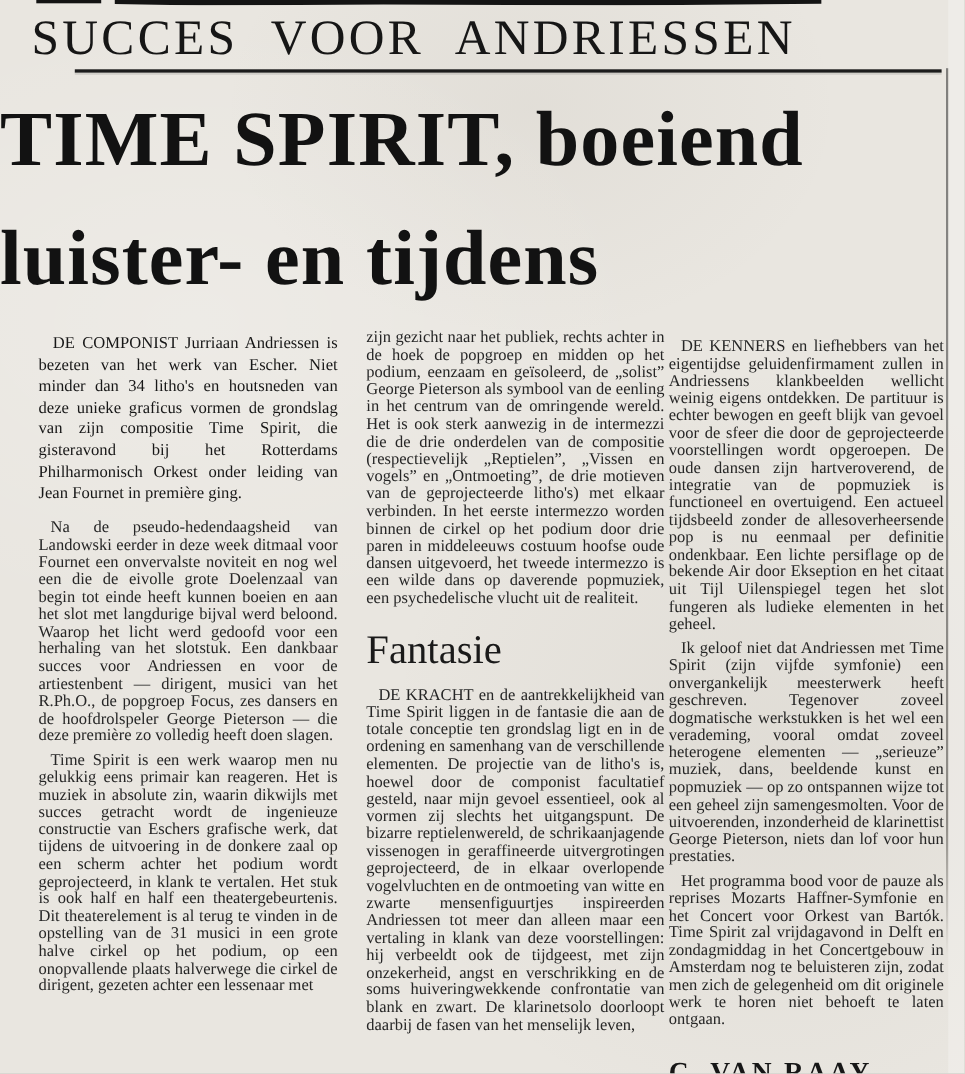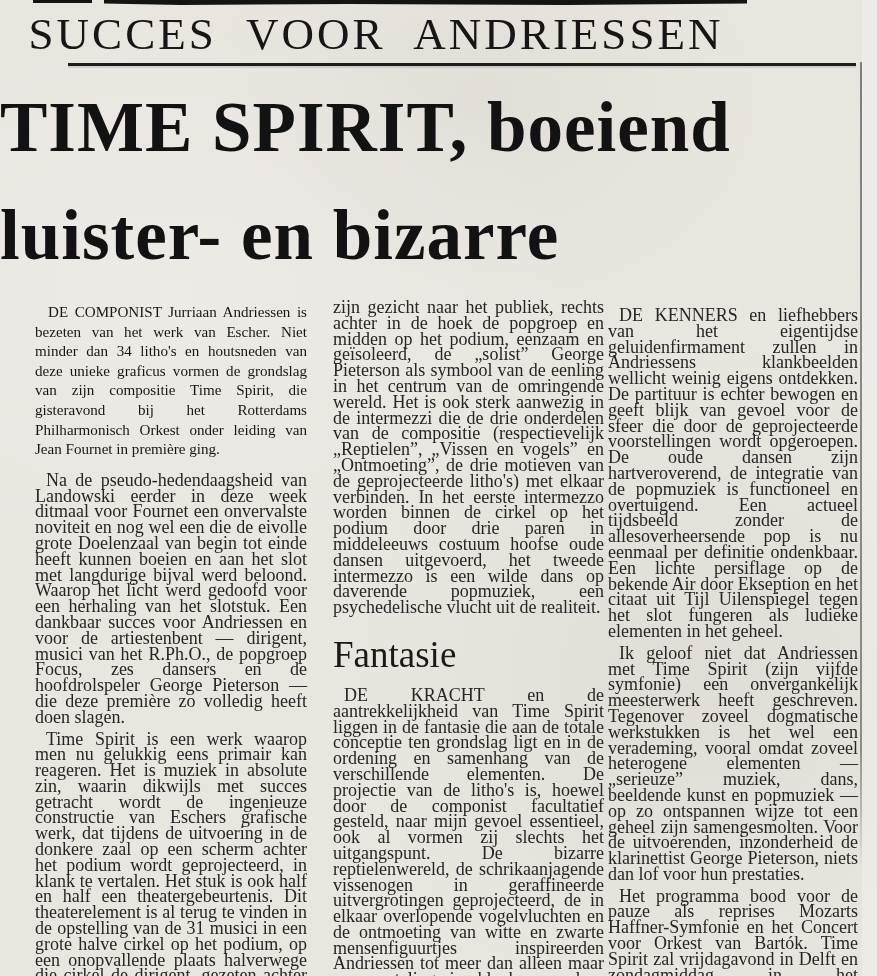--- a/index.html
+++ b/index.html
@@ -43,21 +43,21 @@
   .headline-1 { top:84px; }
   .headline-2 { top:192px; }
 
   .col { position:absolute; }
   .col-1 { left:35px;  top:303px; width:272px; }
   .col-2 { left:333px; top:300px; width:271px; }
   .col-3 { left:608px; top:298px; width:250px; }
 
   .col p {
     margin:0 0 6px 0;
-    font-size:18px; line-height:15.8px;
+    font-size:15px; line-height:15.8px;
     text-align:justify;
     color:#262626;
   }
   .indent { text-indent:11px; }
   .lead {
     font-size:15.1px !important; line-height:19.6px !important;
     font-weight:normal;
     color:#171717 !important;
     text-indent:13px;
     margin-bottom:13px !important;
@@ -91,21 +91,21 @@
 
 <div class="page">
 
   <div class="topbar-a"></div>
   <div class="topbar-b"></div>
 
   <div class="kicker">SUCCES VOOR ANDRIESSEN</div>
   <div class="kicker-underline"></div>
 
   <div class="headline-1">TIME SPIRIT, boeiend</div>
-  <div class="headline-2">luister- en bizarre</div>
+  <div class="headline-2">luister- en tijdens</div>
 
   <div class="col col-1">
     <p class="lead">DE COMPONIST Jurriaan Andriessen is bezeten van het werk van Escher. Niet minder dan 34 litho's en houtsneden van deze unieke graficus vormen de grondslag van zijn compositie Time Spirit, die gisteravond bij het Rotterdams Philharmonisch Orkest onder leiding van Jean Fournet in première ging.</p>
     <p class="indent">Na de pseudo-hedendaagsheid van Landowski eerder in deze week ditmaal voor Fournet een onvervalste noviteit en nog wel een die de eivolle grote Doelenzaal van begin tot einde heeft kunnen boeien en aan het slot met langdurige bijval werd beloond. Waarop het licht werd gedoofd voor een herhaling van het slotstuk. Een dankbaar succes voor Andriessen en voor de artiestenbent — dirigent, musici van het R.Ph.O., de popgroep Focus, zes dansers en de hoofdrolspeler George Pieterson — die deze première zo volledig heeft doen slagen.</p>
     <p class="indent">Time Spirit is een werk waarop men nu gelukkig eens primair kan reageren. Het is muziek in absolute zin, waarin dikwijls met succes getracht wordt de ingenieuze constructie van Eschers grafische werk, dat tijdens de uitvoering in de donkere zaal op een scherm achter het podium wordt geprojecteerd, in klank te vertalen. Het stuk is ook half en half een theatergebeurtenis. Dit theaterelement is al terug te vinden in de opstelling van de 31 musici in een grote halve cirkel op het podium, op een onopvallende plaats halverwege die cirkel de dirigent, gezeten achter een lessenaar met</p>
   </div>
 
   <div class="col col-2">
     <p>zijn gezicht naar het publiek, rechts achter in de hoek de popgroep en midden op het podium, eenzaam en geïsoleerd, de „solist” George Pieterson als symbool van de eenling in het centrum van de omringende wereld. Het is ook sterk aanwezig in de intermezzi die de drie onderdelen van de compositie (respectievelijk „Reptielen”, „Vissen en vogels” en „Ontmoeting”, de drie motieven van de geprojecteerde litho's) met elkaar verbinden. In het eerste intermezzo worden binnen de cirkel op het podium door drie paren in middeleeuws costuum hoofse oude dansen uitgevoerd, het tweede intermezzo is een wilde dans op daverende popmuziek, een psychedelische vlucht uit de realiteit.</p>
     <div class="section-heading">Fantasie</div>

